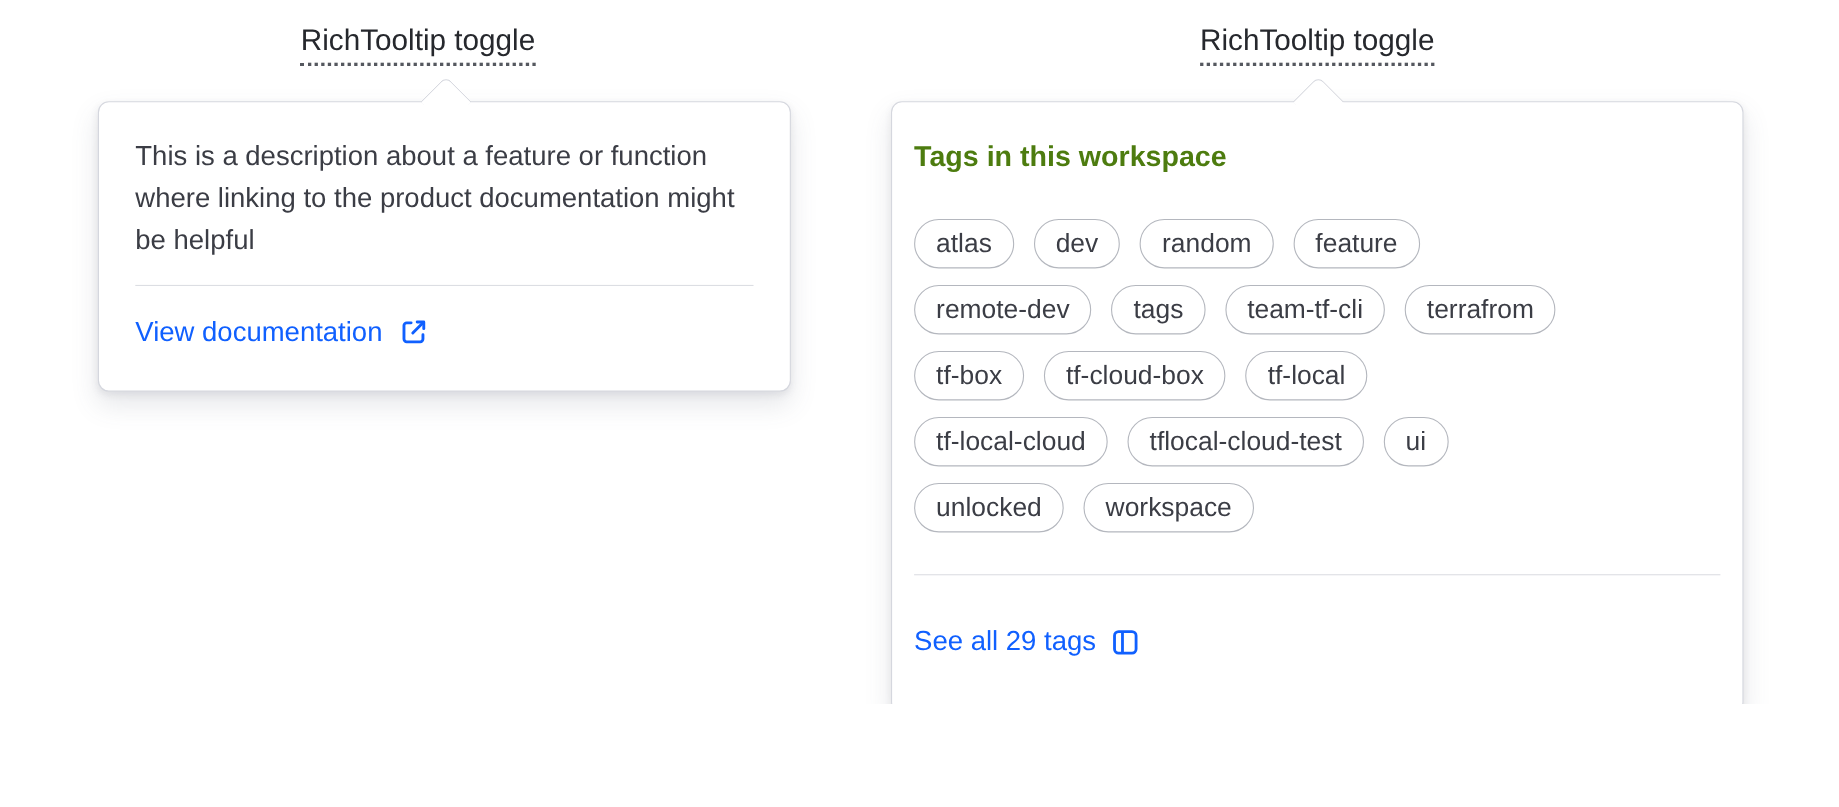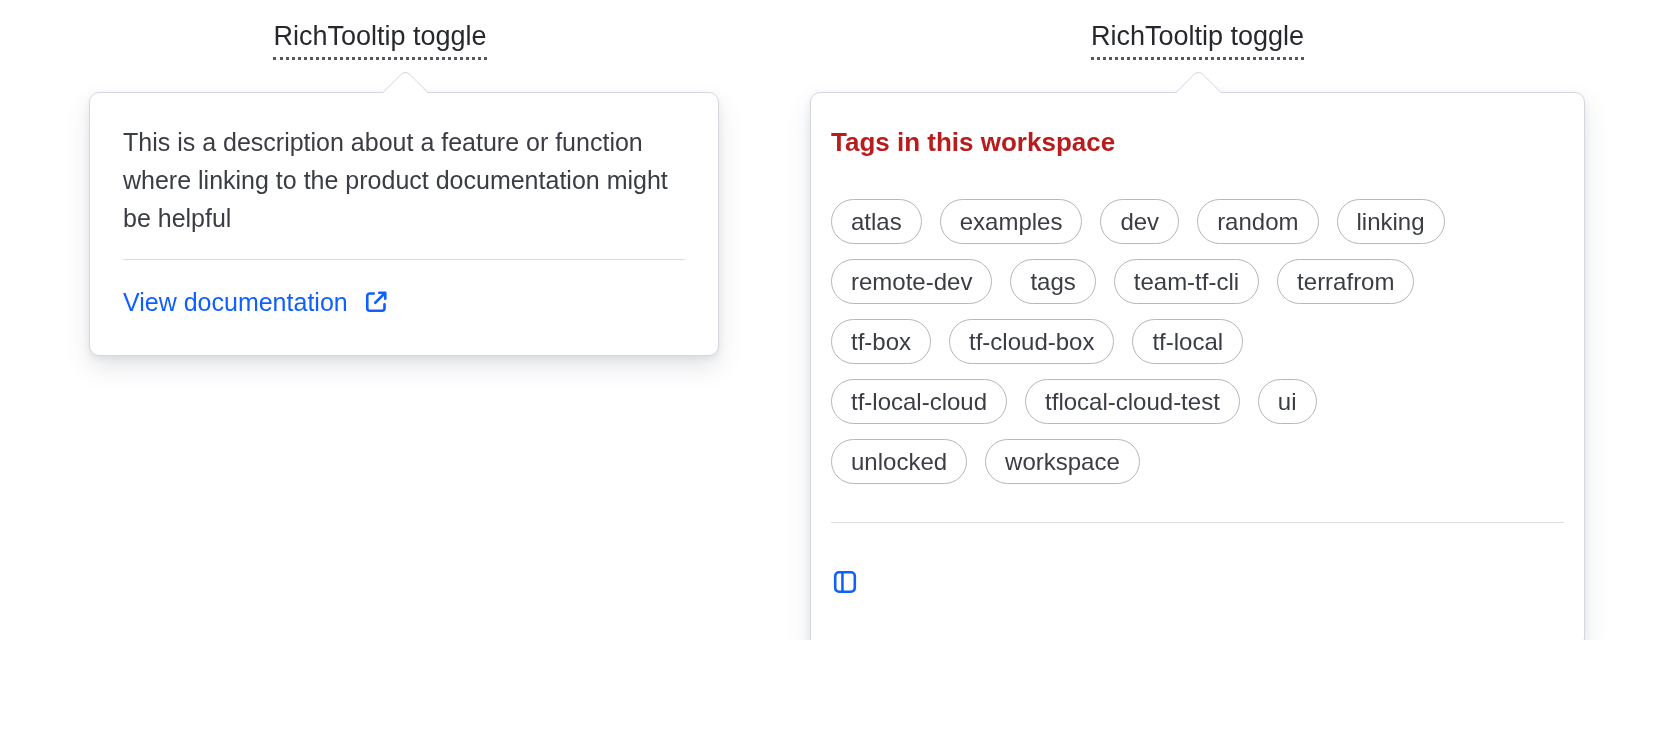--- a/index.html
+++ b/index.html
@@ -36,21 +36,21 @@
 
   .link {
     display:inline-flex; align-items:flex-end; gap:13px;
     color:#1060ff; font-size:25px; font-weight:500; line-height:30px;
     text-decoration:none; cursor:pointer;
   }
   .card-left  .link { margin-top:27px; }
   .card-right .link { margin-top:45px; }
   .link svg { display:block; }
 
-  .tags-heading { margin:0; font-size:26px; line-height:30px; font-weight:700; color:#b91c1c; }
+  .tags-heading { margin:0; font-size:26px; line-height:30px; font-weight:700; color:#4d7c0f; }
   .tag-list { margin-top:42px; display:flex; flex-direction:column; gap:15px;justify-content:space-between; }
   .tag-row  { display:flex; gap:18px; }
   .tag-pill {
     display:inline-flex; align-items:center; height:45px; padding:0 19px;
     box-sizing:border-box; border:1.5px solid #b4b7be; border-radius:23px;
     font-size:24px; line-height:28px; color:#3b3d45; background:#ffffff;
     white-space:nowrap;
   }
 </style>
 </head>
@@ -79,24 +79,23 @@
   <div class="toggle-wrap right">
     <span class="toggle">RichTooltip toggle</span>
   </div>
 
   <div class="card card-right">
     <div class="notch"></div>
     <h3 class="tags-heading">Tags in this workspace</h3>
     <div class="tag-list">
         <div class="tag-row">
           <span class="tag-pill">atlas</span>
-          <span class="tag-pill">examples</span>
           <span class="tag-pill">dev</span>
           <span class="tag-pill">random</span>
-          <span class="tag-pill">linking</span>
+          <span class="tag-pill">feature</span>
         </div>
         <div class="tag-row">
           <span class="tag-pill">remote-dev</span>
           <span class="tag-pill">tags</span>
           <span class="tag-pill">team-tf-cli</span>
           <span class="tag-pill">terrafrom</span>
         </div>
         <div class="tag-row">
           <span class="tag-pill">tf-box</span>
           <span class="tag-pill">tf-cloud-box</span>
@@ -107,20 +106,21 @@
           <span class="tag-pill">tflocal-cloud-test</span>
           <span class="tag-pill">ui</span>
         </div>
         <div class="tag-row">
           <span class="tag-pill">unlocked</span>
           <span class="tag-pill">workspace</span>
         </div>
       </div>
     <div class="divider"></div>
     <a class="link">
+      <span>See all 29 tags</span>
       <svg width="28" height="28" viewBox="0 0 24 24" fill="none" stroke="currentColor" stroke-width="2.2" stroke-linejoin="round">
         <rect x="3.6" y="3.6" width="16.8" height="16.8" rx="3.2"></rect>
         <path d="M9.8 3.6v16.8"></path>
       </svg>
     </a>
   </div>
 
 </div>
 
 </body></html>

